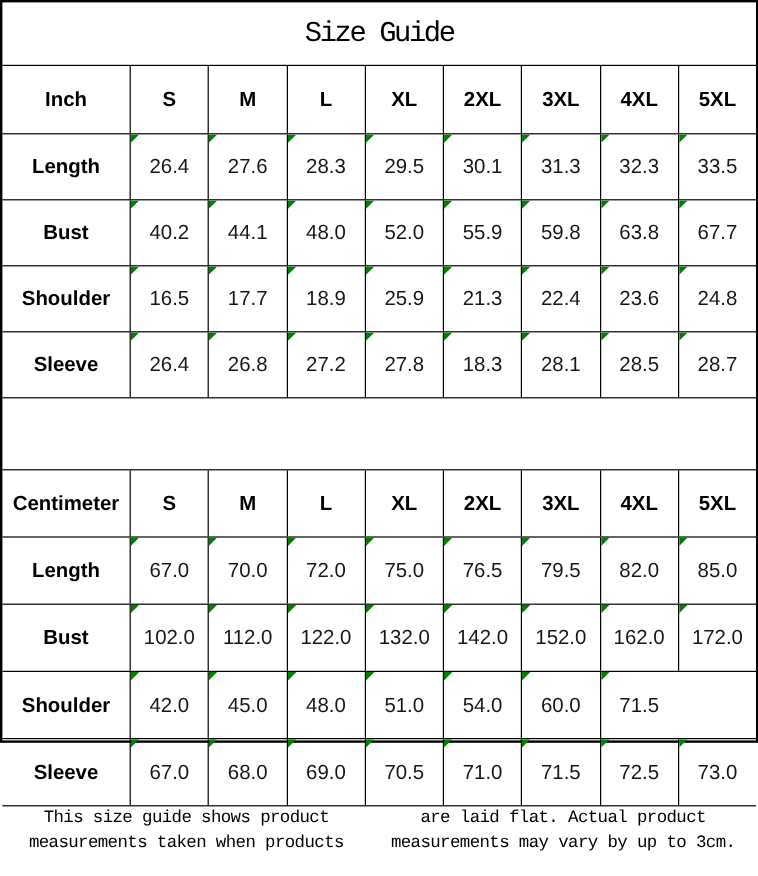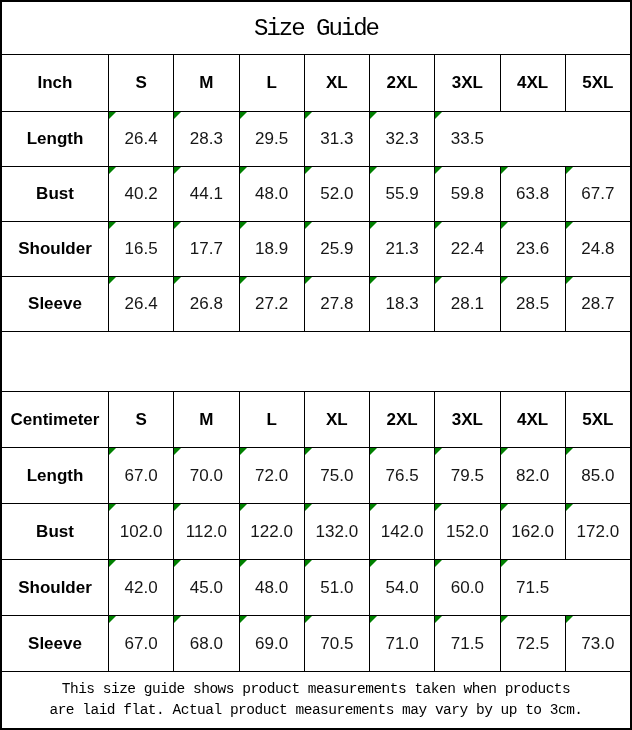--- a/index.html
+++ b/index.html
@@ -4,21 +4,21 @@
 <style>
   :root{
     --border:#000000;
     --flag:#008000;
     --bg:#ffffff;
     --txt:#000000;
   }
   html,body{margin:0;padding:0;background:var(--bg);}
   body{width:632px;height:730px;overflow:hidden;font-family:"Liberation Sans","DejaVu Sans",sans-serif;color:var(--txt);}
   .sheet{
-    width:632px;height:730px;box-sizing:border-box;
+    width:632px;height:619px;box-sizing:border-box;
     border:2px solid var(--border);
     display:flex;flex-direction:column;background:var(--bg);
   }
   .title-row{
     flex:0 0 53px;box-sizing:border-box;
     border-bottom:1.5px solid var(--border);
     display:flex;align-items:center;justify-content:center;
     font-family:"Liberation Mono","DejaVu Sans Mono",monospace;
     font-size:24px;letter-spacing:-2px;color:var(--txt);
   }
@@ -42,21 +42,21 @@
   .flag{
     position:absolute;top:0;left:0;width:0;height:0;
     border-top:7px solid var(--flag);
     border-right:7px solid transparent;
   }
   .spacer-row{
     flex:0 0 60px;box-sizing:border-box;
     border-bottom:1.5px solid var(--border);
   }
   .footer{
-    flex:1 1 auto;display:flex;flex-direction:column;
+    flex:1 1 auto;display:flex;
     align-items:center;justify-content:center;
     font-family:"Liberation Mono","DejaVu Sans Mono",monospace;
     font-size:14.5px;letter-spacing:-0.5px;line-height:1.45;
     text-align:center;color:var(--txt);
   }
 </style>
 </head>
 <body>
 
 <div class="sheet">
@@ -78,25 +78,33 @@
         <div class="cell head">5XL</div>
       </div>
       <div class="row data-row">
         <div class="cell head">Length</div>
         <div class="cell value">
           <span class="flag"></span>
           <span>26.4</span>
         </div>
         <div class="cell value">
           <span class="flag"></span>
+          <span>27.6</span>
+        </div>
+        <div class="cell value">
+          <span class="flag"></span>
           <span>28.3</span>
         </div>
         <div class="cell value">
           <span class="flag"></span>
           <span>29.5</span>
+        </div>
+        <div class="cell value">
+          <span class="flag"></span>
+          <span>30.1</span>
         </div>
         <div class="cell value">
           <span class="flag"></span>
           <span>31.3</span>
         </div>
         <div class="cell value">
           <span class="flag"></span>
           <span>32.3</span>
         </div>
         <div class="cell value">

